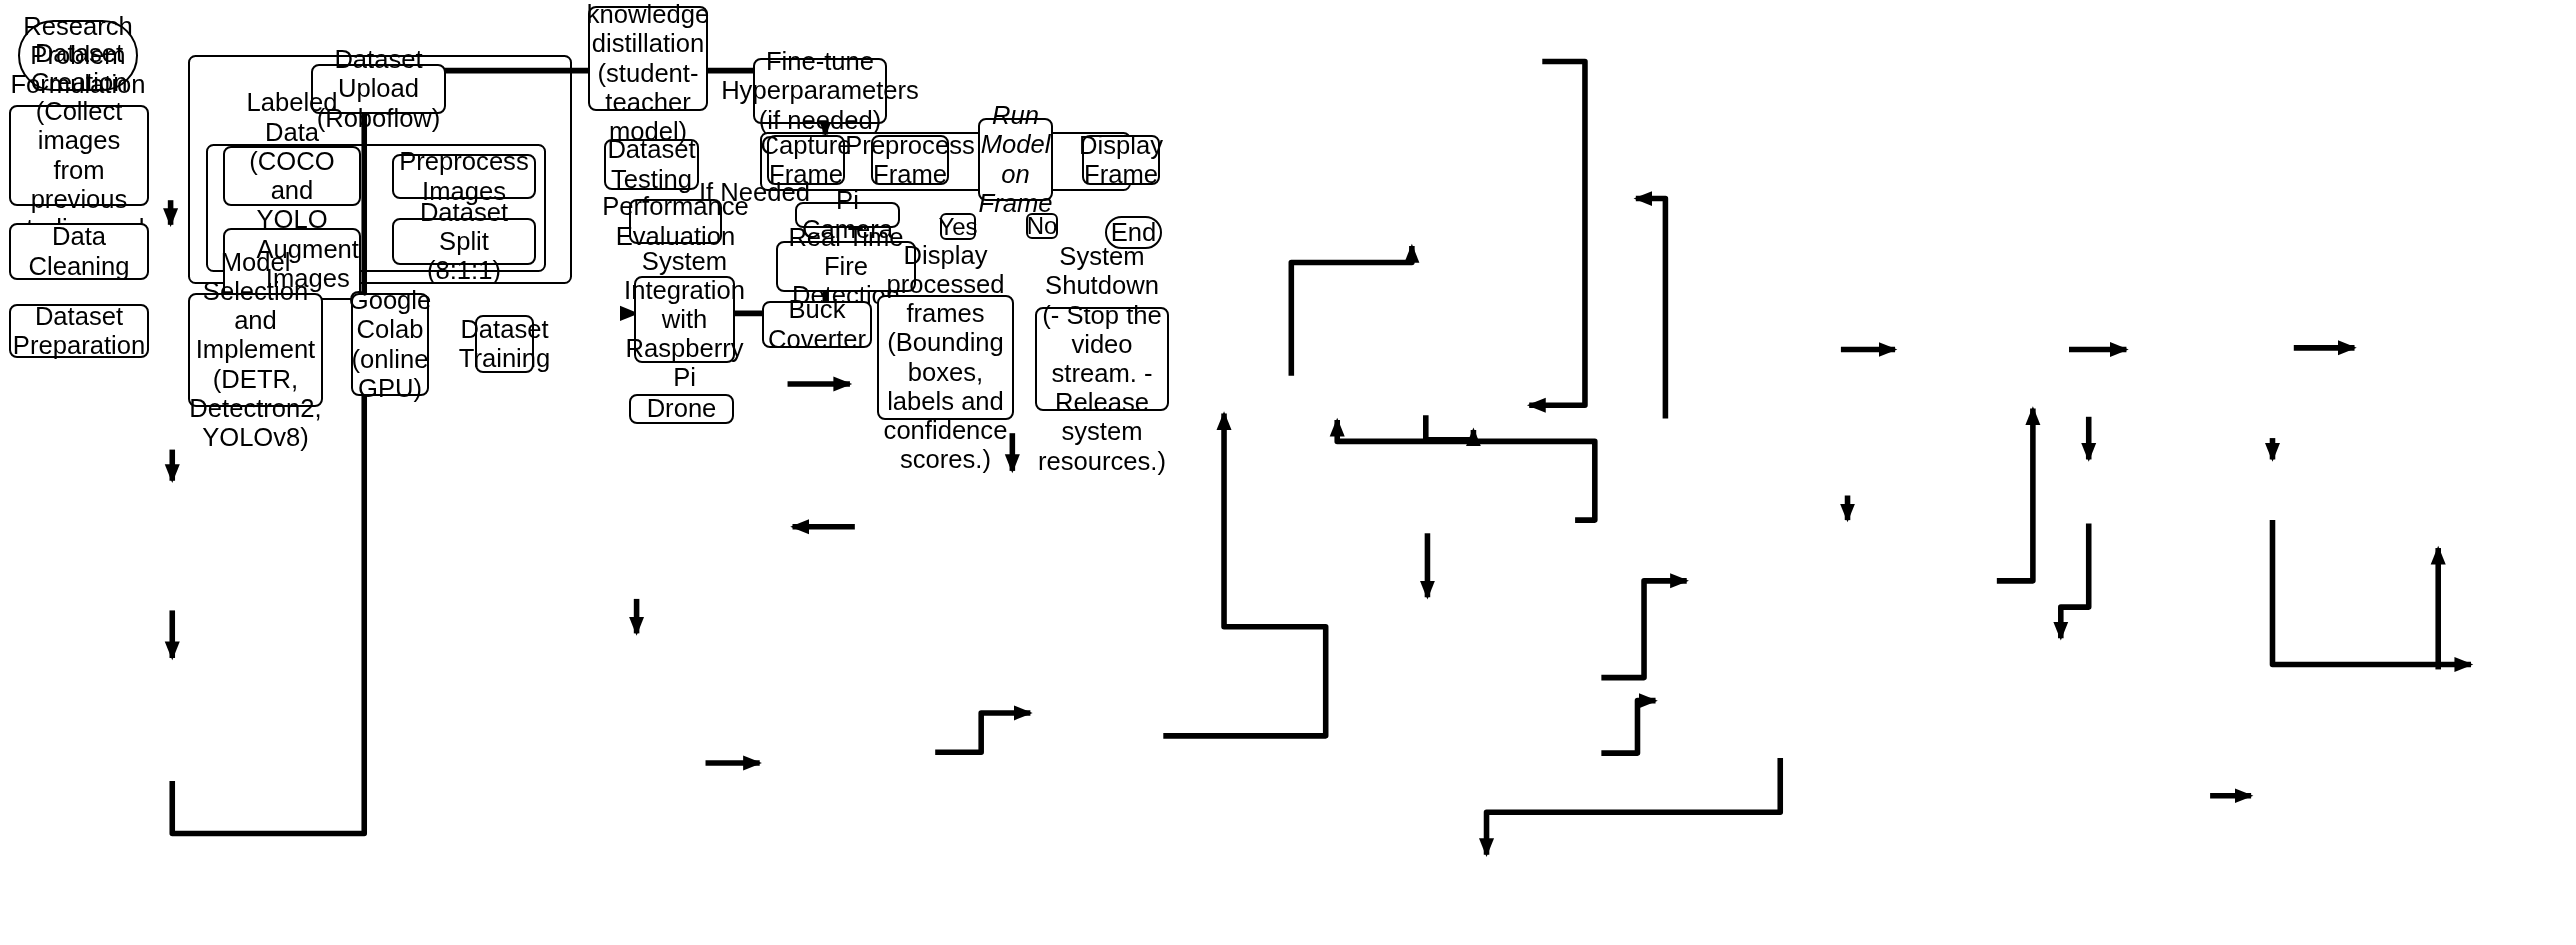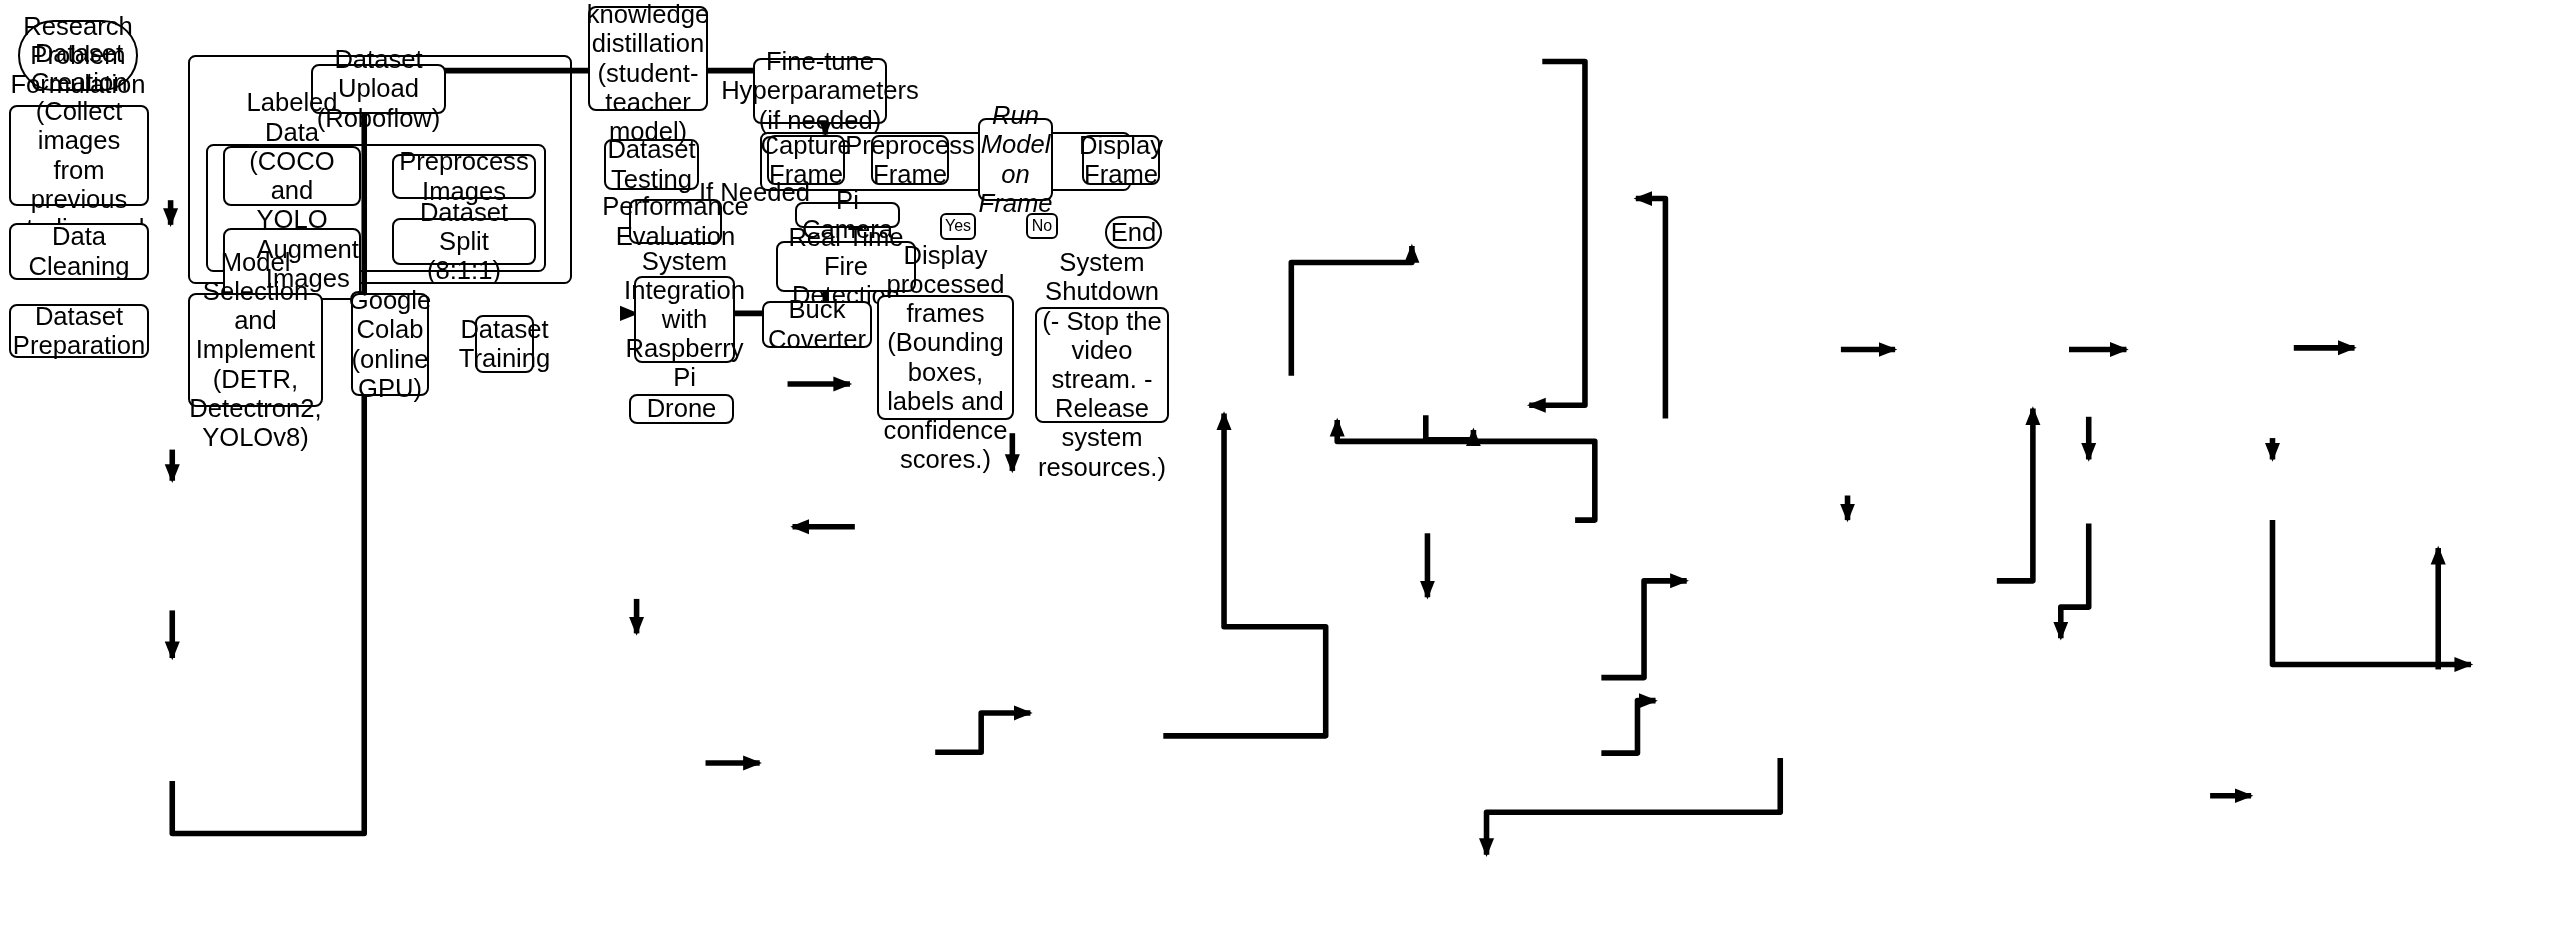--- a/index.html
+++ b/index.html
@@ -36,21 +36,21 @@
     line-height: 1.14;
     font-size: 25.6px;
     padding: 1.5px 4.5px;
     white-space: pre-line;
     border-radius: 8px;
   }
   .node.terminator {
     border-radius: 752px;
   }
   .node.small {
-    font-size: 16px;
+    font-size: 24px;
     border-radius: 6px;
   }
   .group {
     position: absolute;
     box-sizing: border-box;
     border: 2.3px solid #000000;
     background: transparent;
     border-radius: 7.5px;
   }
   .freetext {
@@ -206,21 +206,21 @@
 
   <div class="node terminator" style="left:1105px; top:216px; width:57px; height:33px;">End</div>
 
   <div class="node" style="left:877px; top:295px; width:137px; height:125px;">Display
 processed frames
 (Bounding boxes,
 labels and
 confidence
 scores.)</div>
 
-  <div class="node" style="left:1035px; top:307px; width:134px; height:116px;">System Shutdown
+  <div class="node" style="left:1035px; top:307px; width:134px; height:104px;">System Shutdown
 (- Stop the video
 stream. - Release
 system
 resources.)</div>
 
   <div class="freetext" style="left:699px; top:178px;">If Needed</div>
 
 </div>
 
 

